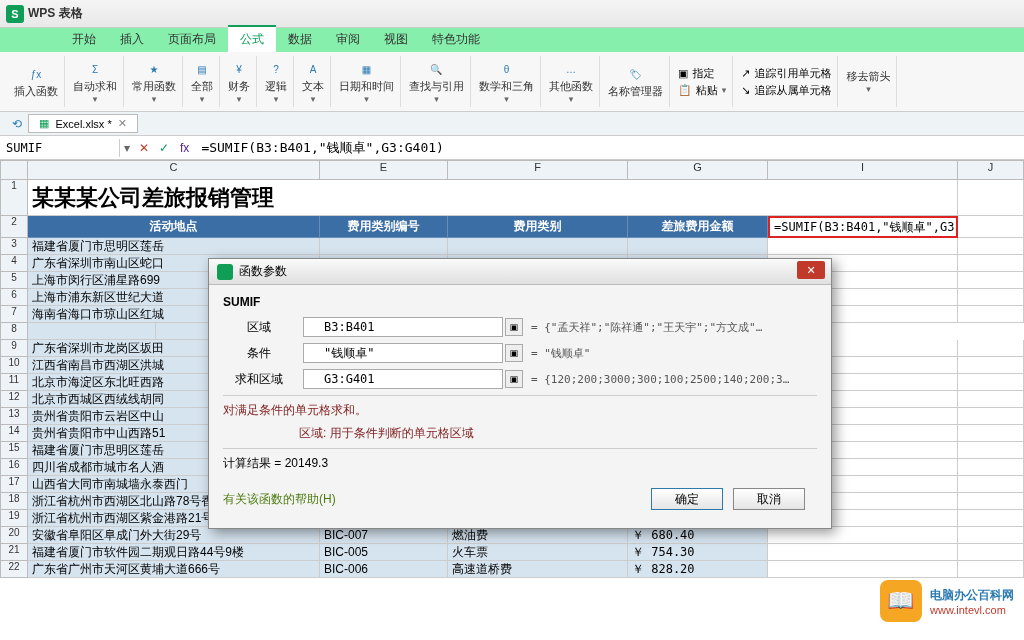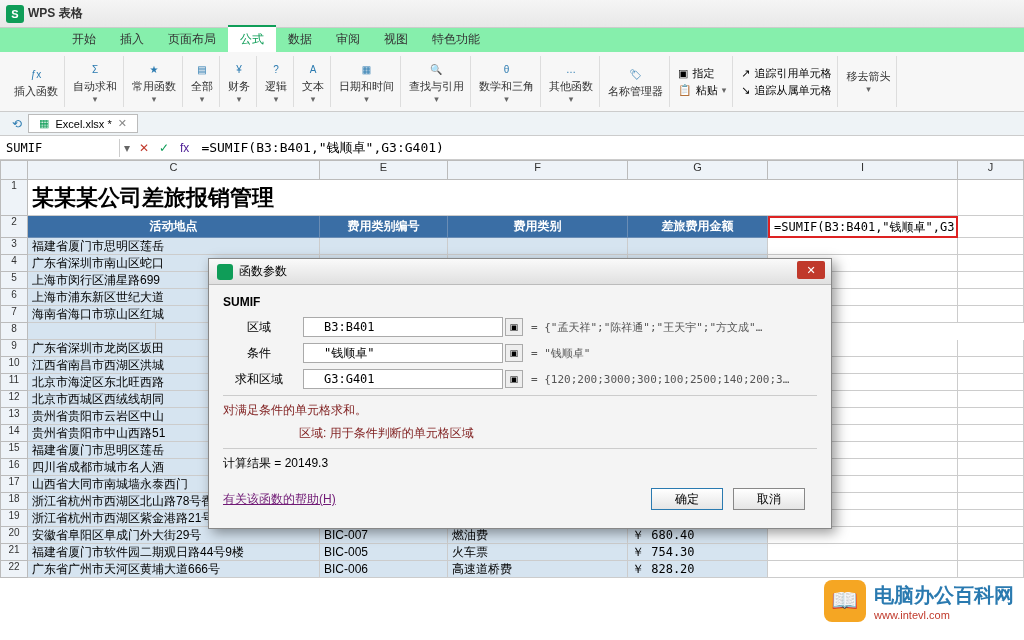--- a/index.html
+++ b/index.html
@@ -54,27 +54,27 @@
   .dlg-fn { font-weight: bold; margin-bottom: 8px; }
   .dlg-row { display: flex; align-items: center; margin-bottom: 6px; }
   .dlg-label { width: 80px; text-align: center; padding-right: 8px; }
   .dlg-input { width: 200px; border: 1px solid #aaa; padding: 2px 20px; font-family: Consolas, monospace; font-size: 12px; background: #fff; }
   .dlg-ref-btn { width: 18px; height: 18px; border: 1px solid #aaa; margin-left: 2px; background: #eee; display: inline-flex; align-items: center; justify-content: center; font-size: 9px; }
   .dlg-preview { margin-left: 8px; color: #555; font-family: Consolas, monospace; font-size: 11px; }
   .dlg-result { text-align: center; margin: 10px 0; font-family: Consolas, monospace; }
   .dlg-hr { border-top: 1px solid #ccc; margin: 6px 0; }
   .dlg-desc { color: #7f1d1d; margin-bottom: 6px; }
   .dlg-desc2 { margin-left: 76px; }
-  .dlg-link { color: #701a75; text-decoration: underline; }
+  .dlg-link { color: #4d7c0f; }
   .dlg-buttons { display: flex; justify-content: flex-end; gap: 10px; padding: 8px 12px; }
   .dlg-btn { width: 72px; height: 22px; border: 1px solid #888; background: linear-gradient(#fff,#e5e5e5); font-size: 12px; }
   .dlg-btn.primary { border: 1px solid #2a7ab0; }
   .watermark { position: absolute; right: 10px; bottom: 18px; display: flex; align-items: center; gap: 8px; }
   .wm-icon { width: 42px; height: 42px; background: #f5a623; border-radius: 8px; display: flex; align-items: center; justify-content: center; color: #fff; font-size: 22px; }
-  .wm-text { font-size: 20px; font-weight: bold; color: #2a7ab0; }
+  .wm-text { font-size: 12px; font-weight: bold; color: #2a7ab0; }
   .wm-url { font-size: 11px; color: #c0392b; }
   .dd::after { content: " ▾"; font-size: 9px; color: #666; }
 </style>
 </head>
 <body>
 
 <div class="title-bar">
   <span class="app-logo">S</span>
   <span class="app-name">WPS 表格</span>
 </div>

